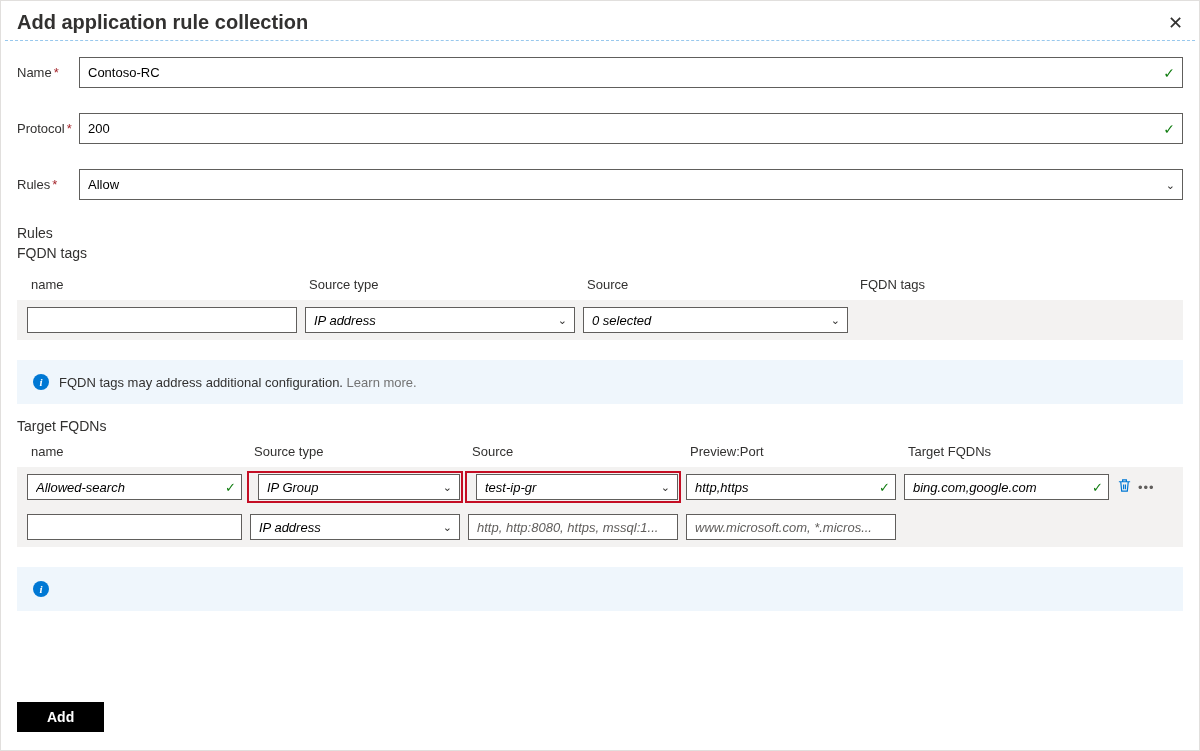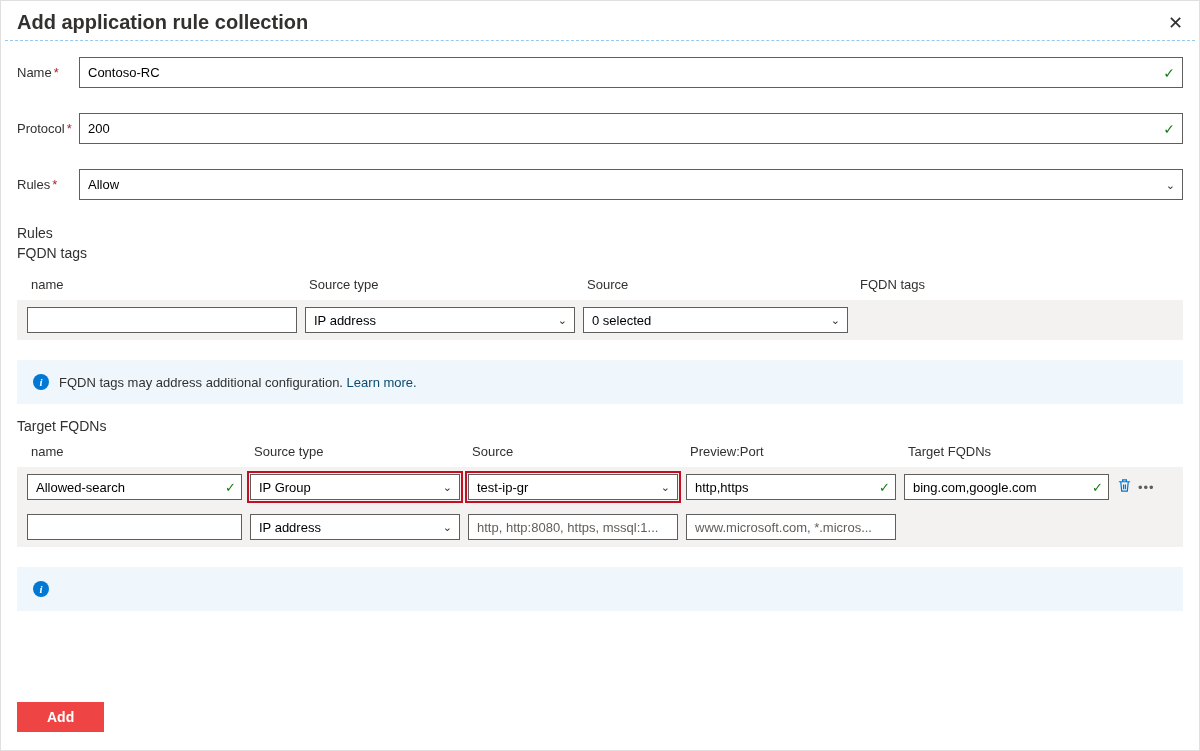--- a/index.html
+++ b/index.html
@@ -103,20 +103,21 @@
     font-size: 13px;
     padding: 6px 4px 8px 4px;
   }
   .cell-input, .cell-select {
     width: 100%;
     height: 26px;
     border: 1px solid #605e5c;
     padding: 0 8px;
     font-size: 13px;
     background: #fff;
+    font-style: italic;
   }
   .cell-select {
     appearance: none;
     padding-right: 22px;
     cursor: pointer;
   }
   .cell-placeholder::placeholder { color: #605e5c; }
   .fqdn-tags-headers, .fqdn-tags-row {
     display: grid;
     grid-template-columns: 270px 270px 265px 260px 1fr;
@@ -140,47 +141,48 @@
     color: #fff;
     display: inline-flex;
     align-items: center;
     justify-content: center;
     font-weight: bold;
     font-style: italic;
     font-family: Georgia, serif;
     font-size: 11px;
     flex: 0 0 16px;
   }
-  .link { color: #0c4a6e; cursor: pointer; }
+  .link { color: #737373; cursor: pointer; }
   .target-fqdns-headers, .target-fqdns-row {
     display: grid;
     grid-template-columns: 215px 210px 210px 210px 205px 44px;
     column-gap: 8px;
     padding-left: 10px;
     align-items: center;
   }
   .target-fqdns-row { background:#f3f2f1; padding:7px 10px; }
   .highlight {
     outline: 2px solid #c40e24;
     outline-offset: 1px;
+    padding-left: 8px;
   }
   .actions {
     display: flex;
     gap: 6px;
     align-items: center;
     color: #0078d4;
   }
   .actions .trash { cursor: pointer; }
   .actions .more { color:#605e5c; cursor:pointer; letter-spacing:1px; }
   .footer {
     border-top: 0;
     padding: 14px 16px 18px 16px;
   }
   .add-btn {
-    background: #ef4444;
+    background: #000000;
     color: #fff;
     border: none;
     padding: 7px 30px;
     font-size: 14px;
     font-weight: 600;
     cursor: pointer;
   }
   .cell { position: relative; }
   .check-small {
     position: absolute; right: 6px; top: 50%; transform: translateY(-50%);

